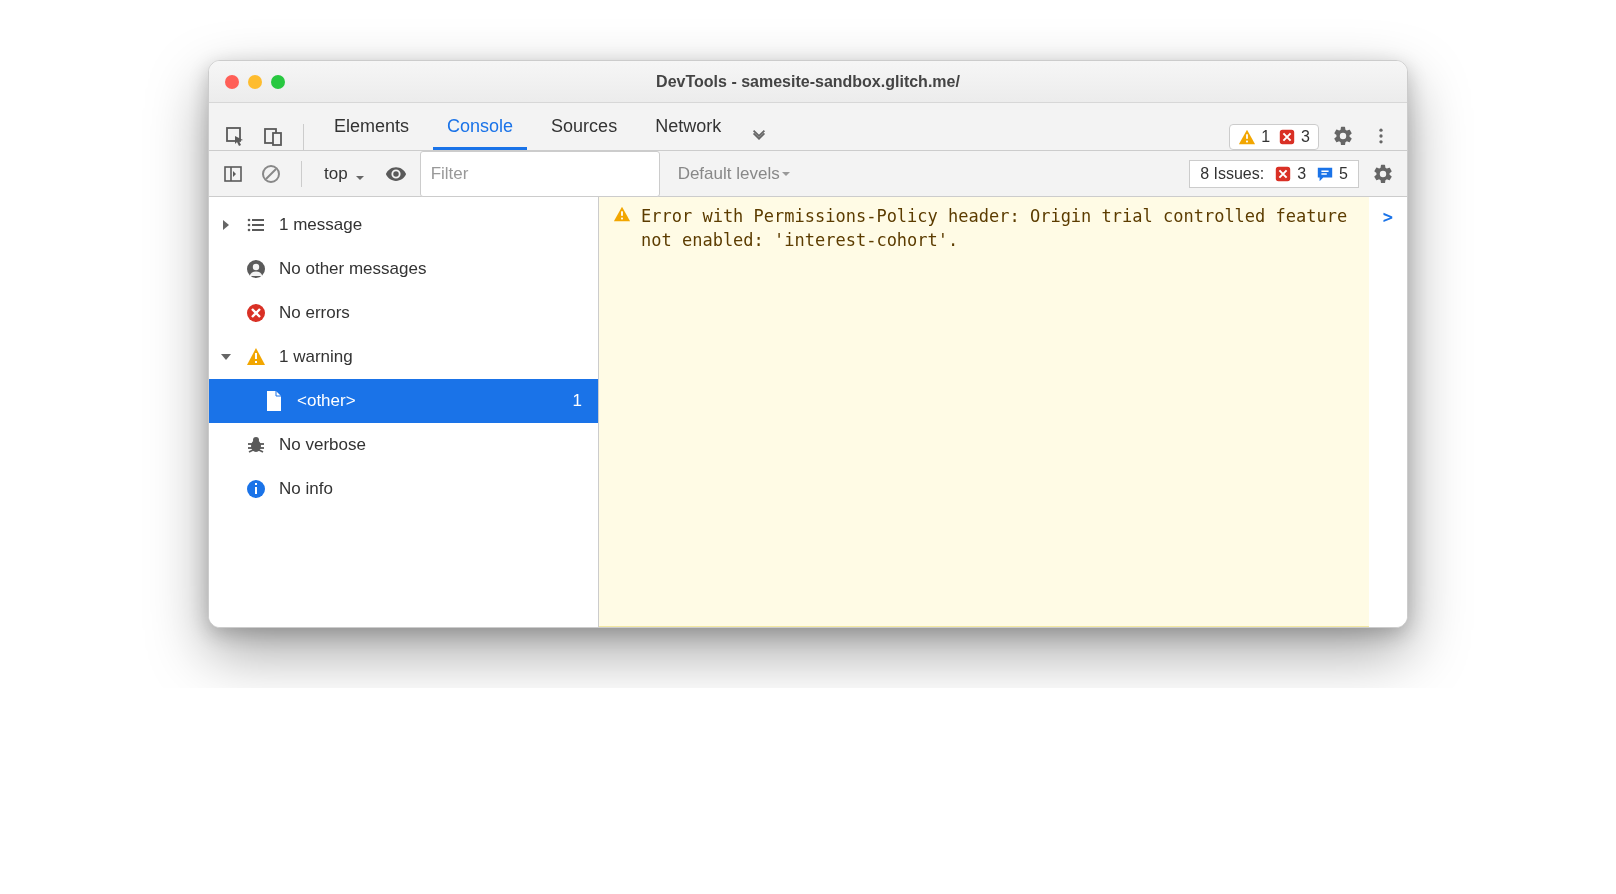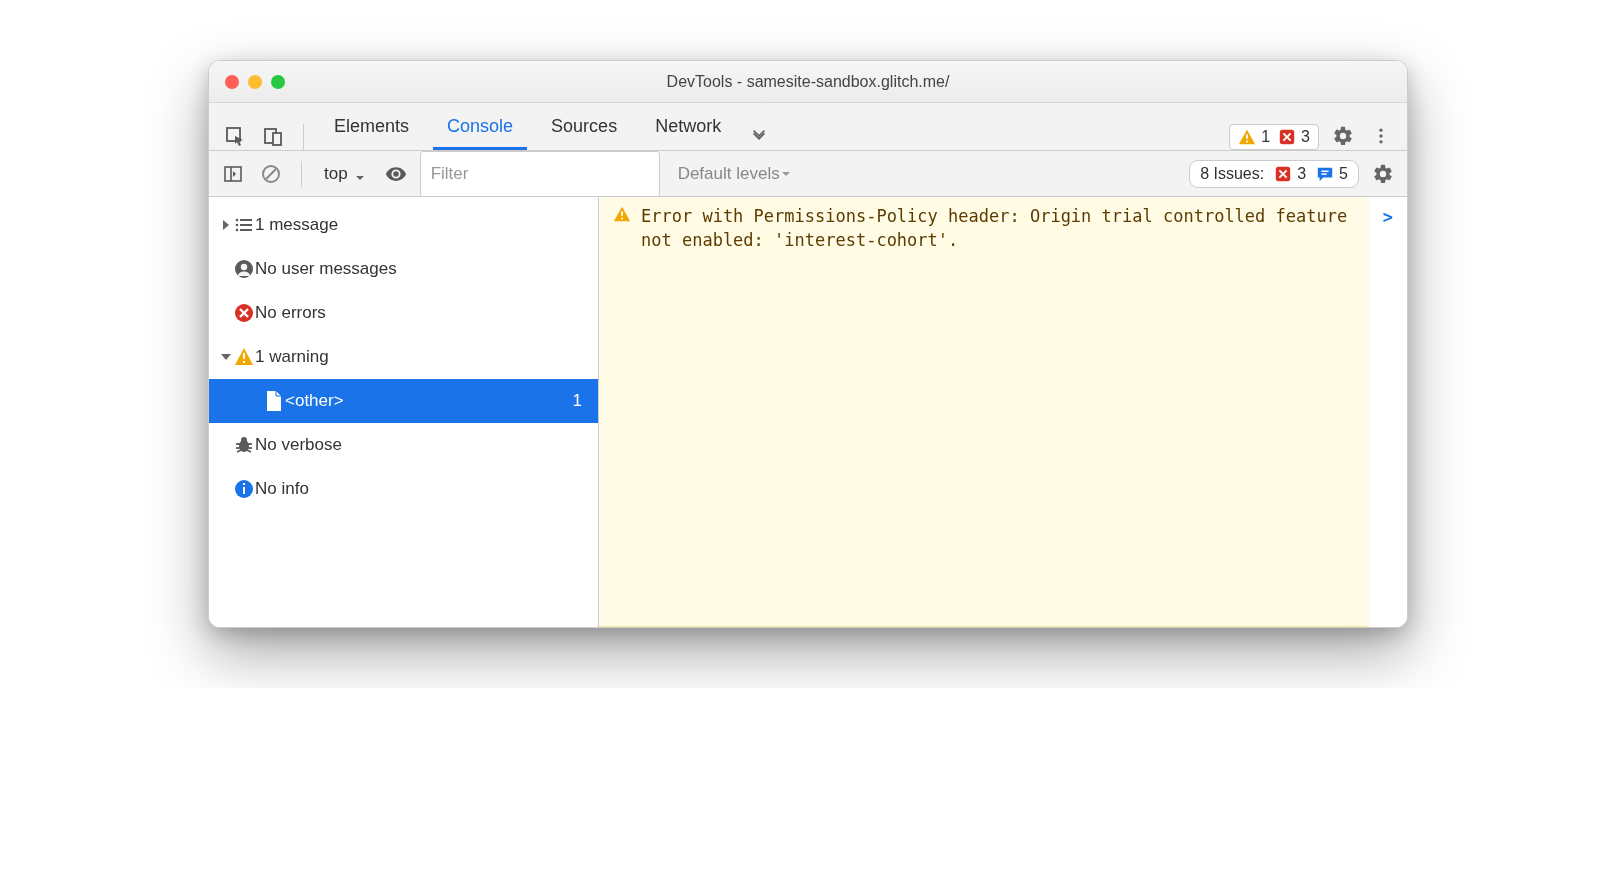--- a/index.html
+++ b/index.html
@@ -35,21 +35,21 @@
   .tl { width: 14px; height: 14px; border-radius: 50%; }
   .tl.red { background: #ff5f57; }
   .tl.yellow { background: #febc2e; }
   .tl.green { background: #28c840; }
   .title {
     position: absolute;
     left: 0; right: 0;
     text-align: center;
     font-size: 16px;
     color: #444;
-    font-weight: 400;
+    font-weight: 700;
     pointer-events: none;
   }
   .toolbar {
     height: 48px;
     background: #f3f3f3;
     border-bottom: 1px solid #ccc;
     display: flex;
     align-items: flex-end;
     padding: 0 12px;
     gap: 10px;
@@ -122,21 +122,21 @@
     font-size: 17px;
     color: #888;
     display: flex; align-items:center; 
     padding: 4px 8px;
     cursor:pointer;
   }
   .issues-box {
     display: flex; align-items: center; gap: 10px;
     border: 1px solid #ccc;
     background: #fff;
-    border-radius: 9px;
+    border-radius: 0;
     padding: 4px 10px;
     font-size: 16px;
     color: #333;
   }
   .main {
     display: flex;
     height: 430px;
   }
   .sidebar {
     width: 390px;
@@ -144,20 +144,21 @@
     background: #fff;
     font-size: 17px;
     color: #333;
     padding-top: 6px;
   }
   .sidebar .row {
     display: flex;
     align-items: center;
     height: 44px;
     padding-left: 10px;
+    gap: 12px;
     cursor: pointer;
   }
   .sidebar .row .chev {
     width: 14px; color: #666; display:flex; justify-content:center;
   }
   .sidebar .row.indent { padding-left: 54px; }
   .sidebar .row.selected {
     background: #1a73e8;
     color: #fff;
   }
@@ -352,21 +353,21 @@
 
       <div class="row">
         <span class="chev"></span>
         <span class="sidebar-icon">
           <svg width="20" height="20" viewBox="0 0 20 20">
               <circle cx="10" cy="10" r="9" fill="#5a5a5a"></circle>
               <circle cx="10" cy="8" r="3.2" fill="#f3f3f3"></circle>
               <path d="M3.5 17 A7 7 0 0 1 16.5 17" fill="#f3f3f3"></path>
             </svg>
         </span>
-        <span>No user messages</span>
+        <span>No other messages</span>
       </div>
 
       <div class="row">
         <span class="chev"></span>
         <span class="sidebar-icon">
           <svg width="20" height="20" viewBox="0 0 20 20">
               <circle cx="10" cy="10" r="9" fill="#d93025"></circle>
               <path d="M6 6 L14 14 M14 6 L6 14" stroke="#fff" stroke-width="2.4"></path>
             </svg>
         </span>

